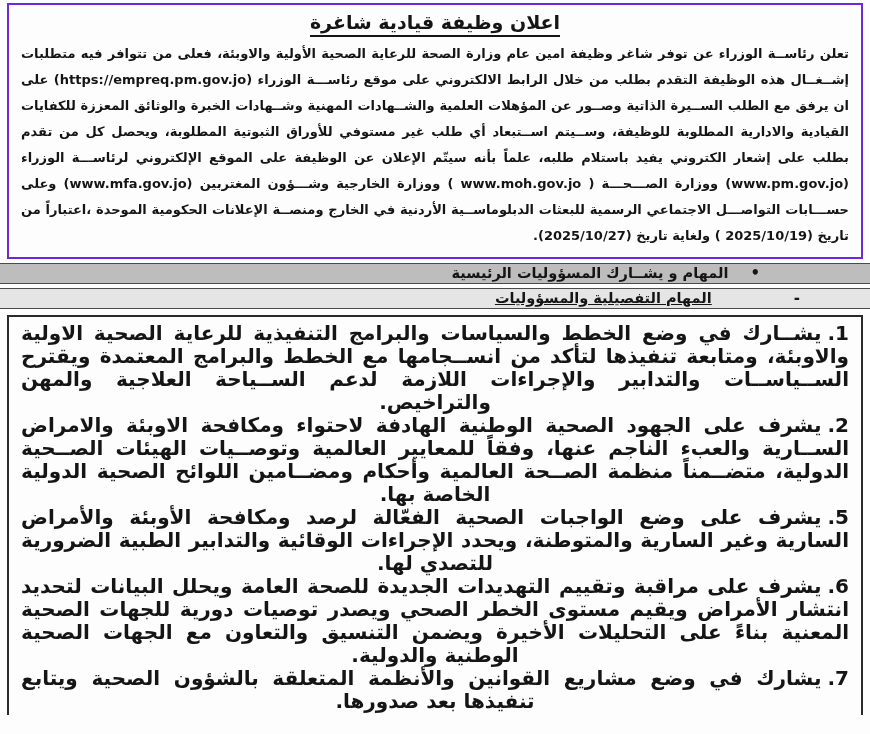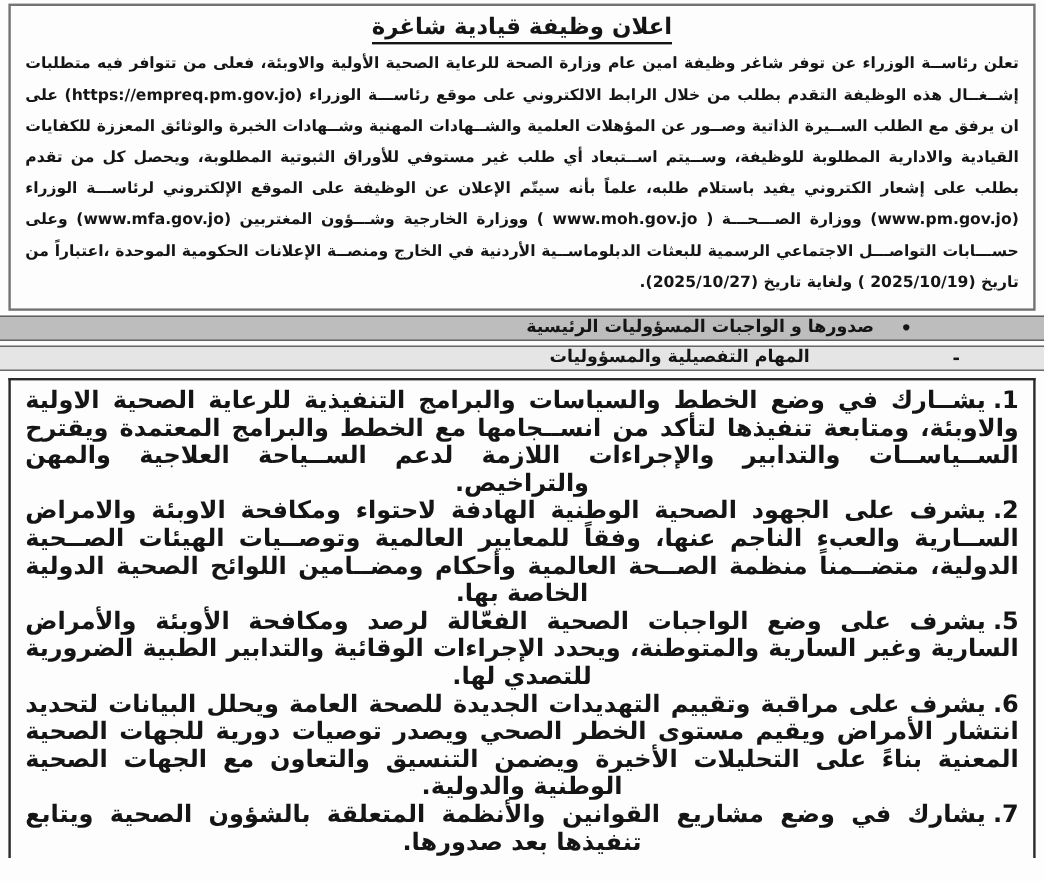--- a/index.html
+++ b/index.html
@@ -7,21 +7,21 @@
   body {
     background:#fdfdfd;
     font-family:"DejaVu Sans", sans-serif;
     color:#151515;
     direction:rtl;
   }
   .page { position:relative; width:870px; height:734px; overflow:hidden; }
 
   .doc-box {
     margin:3px 7px 0 7px;
-    border:2px solid #737373;
+    border:2px solid #6d28d9;
     padding:4px 12px 8px 12px;
     background:#fdfdfd;
   }
   .doc-title {
     text-align:center;
     font-weight:bold;
     font-size:19px;
     padding:2px 0 4px 0;
   }
   .doc-title .title-text {
@@ -43,21 +43,21 @@
     border-bottom:1px solid #4a4a4a;
     display:flex;
     align-items:center;
     font-weight:bold;
     font-size:14.5px;
     line-height:21px;
   }
   .bar-dark  { background:#bdbdbd; margin-top:4px; padding-right:110px; }
   .bar-light { background:#e5e5e5; margin-top:4px; padding-right:70px; }
   .bar-dark  .bar-label { margin-right:22px; }
-  .bar-light .bar-label { margin-right:119px; }
+  .bar-light .bar-label { margin-right:82px;text-decoration:underline; }
   .bar-marker { font-size:15px; }
 
   .duties-box {
     margin:6px 7px 0 7px;
     border:2px solid #2a2a2a;
     border-bottom:none;
     padding:5px 12px 0 12px;
     background:#fdfdfd;
     height:400px;
     overflow:hidden;
@@ -78,21 +78,21 @@
 
   <div class="doc-box">
     <div class="doc-title">
       <span class="title-text">اعلان وظيفة قيادية شاغرة</span>
     </div>
     <div class="intro">تعلن رئاســة الوزراء عن توفر شاغر وظيفة امين عام وزارة الصحة للرعاية الصحية الأولية والاوبئة، فعلى من تتوافر فيه متطلبات إشــغــال هذه الوظيفة التقدم بطلب من خلال الرابط الالكتروني على موقع رئاســـة الوزراء (https://empreq.pm.gov.jo) على ان يرفق مع الطلب الســيرة الذاتية وصــور عن المؤهلات العلمية والشــهادات المهنية وشــهادات الخبرة والوثائق المعززة للكفايات القيادية والادارية المطلوبة للوظيفة، وســيتم اســتبعاد أي طلب غير مستوفي للأوراق الثبوتية المطلوبة، ويحصل كل من تقدم بطلب على إشعار الكتروني يفيد باستلام طلبه، علماً بأنه سيتّم الإعلان عن الوظيفة على الموقع الإلكتروني لرئاســـة الوزراء (www.pm.gov.jo) ووزارة الصـــحـــة ( www.moh.gov.jo ) ووزارة الخارجية وشـــؤون المغتربين (www.mfa.gov.jo) وعلى حســـابات التواصـــل الاجتماعي الرسمية للبعثات الدبلوماســية الأردنية في الخارج ومنصــة الإعلانات الحكومية الموحدة ،اعتباراً من تاريخ (2025/10/19 ) ولغاية تاريخ (2025/10/27).</div>
   </div>
 
   <div class="section-bar bar-dark">
     <span class="bar-marker">•</span>
-    <span class="bar-label">صدورها و الواجبات المسؤوليات الرئيسية</span>
+    <span class="bar-label">المهام و يشــارك المسؤوليات الرئيسية</span>
   </div>
 
   <div class="section-bar bar-light">
     <span class="bar-marker">-</span>
     <span class="bar-label">المهام التفصيلية والمسؤوليات</span>
   </div>
 
   <div class="duties-box">
 
     <div class="duty">

